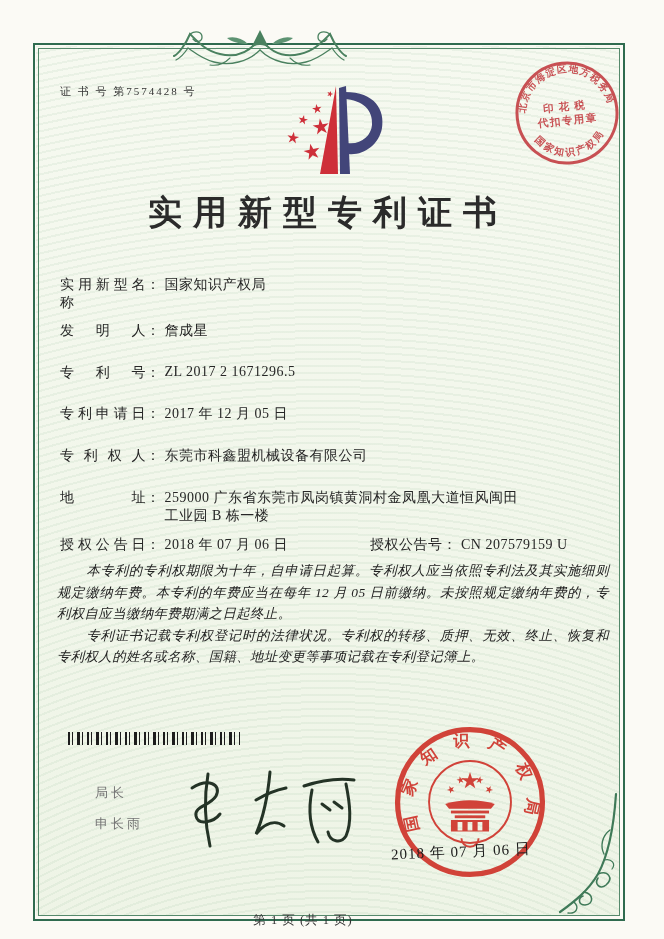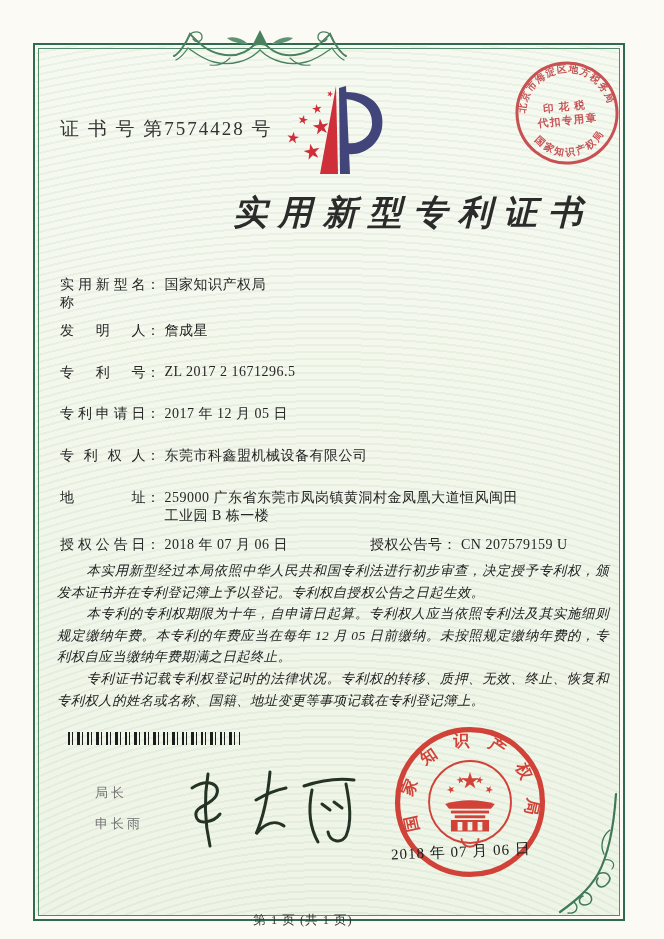--- a/index.html
+++ b/index.html
@@ -20,26 +20,26 @@
     position:absolute;left:33px;top:43px;width:588px;height:874px;
     border:2px solid #2f6b4f;
   }
   .frame-inner{
     position:absolute;left:3px;top:3px;right:3px;bottom:3px;
     border:1px solid #55896b;
   }
   .ornament-top{position:absolute;left:172px;top:24px;}
   .corner-flourish{position:absolute;left:554px;top:790px;}
   
-  .cert-no{position:absolute;left:60px;top:84px;font-size:19px;letter-spacing:2px;color:#333;margin-top:32px;}
+  .cert-no{position:absolute;left:60px;top:84px;font-size:11px;letter-spacing:2px;color:#333;}
   .logo{position:absolute;left:281px;top:82px;}
   .tax-stamp{position:absolute;left:511px;top:57px;transform:rotate(-6deg);}
   .title{
-    position:absolute;left:63px;top:190px;width:530px;text-align:right;
-    font-size:34px;font-weight:bold;letter-spacing:11px;color:#2b2b2b;font-style:italic;
+    position:absolute;left:63px;top:190px;width:530px;text-align:center;
+    font-size:34px;font-weight:bold;letter-spacing:11px;color:#2b2b2b;
   }
   
   .frow{position:absolute;left:60px;font-size:14px;color:#262626;letter-spacing:0.5px;}
   .flabel{display:inline-block;width:86px;text-align:justify;text-align-last:justify;vertical-align:top;}
   .fcolon{display:inline-block;vertical-align:top;}
   .fvalue{display:inline-block;vertical-align:top;}
   .addr-line2{display:block;}
   .grant-no{position:absolute;left:310px;top:0;white-space:nowrap;}
   .frow.r7{width:560px;}
   
@@ -176,21 +176,20 @@
 <div class="frow r7" style="top:536px">
   <span class="flabel">授权公告日</span><span class="fcolon">：</span>
   <span class="fvalue">2018 年 07 月 06 日</span>
   <span class="grant-no">
     <span>授权公告号</span><span>：</span>
     <span>CN 207579159 U</span>
   </span>
 </div>
 
 <div class="paras">
-  <p>本实用新型经过本局依照中华人民共和国专利法进行初步审查，决定授予专利权，颁发本证书并在专利登记簿上予以登记。专利权自授权公告之日起生效。</p>
   <p>本专利的专利权期限为十年，自申请日起算。专利权人应当依照专利法及其实施细则规定缴纳年费。本专利的年费应当在每年 12 月 05 日前缴纳。未按照规定缴纳年费的，专利权自应当缴纳年费期满之日起终止。</p>
   <p>专利证书记载专利权登记时的法律状况。专利权的转移、质押、无效、终止、恢复和专利权人的姓名或名称、国籍、地址变更等事项记载在专利登记簿上。</p>
 </div>
 
 <div class="barcode"></div>
 
 <div class="director">
   <div>局长</div>
   <div>申长雨</div>
 </div>

